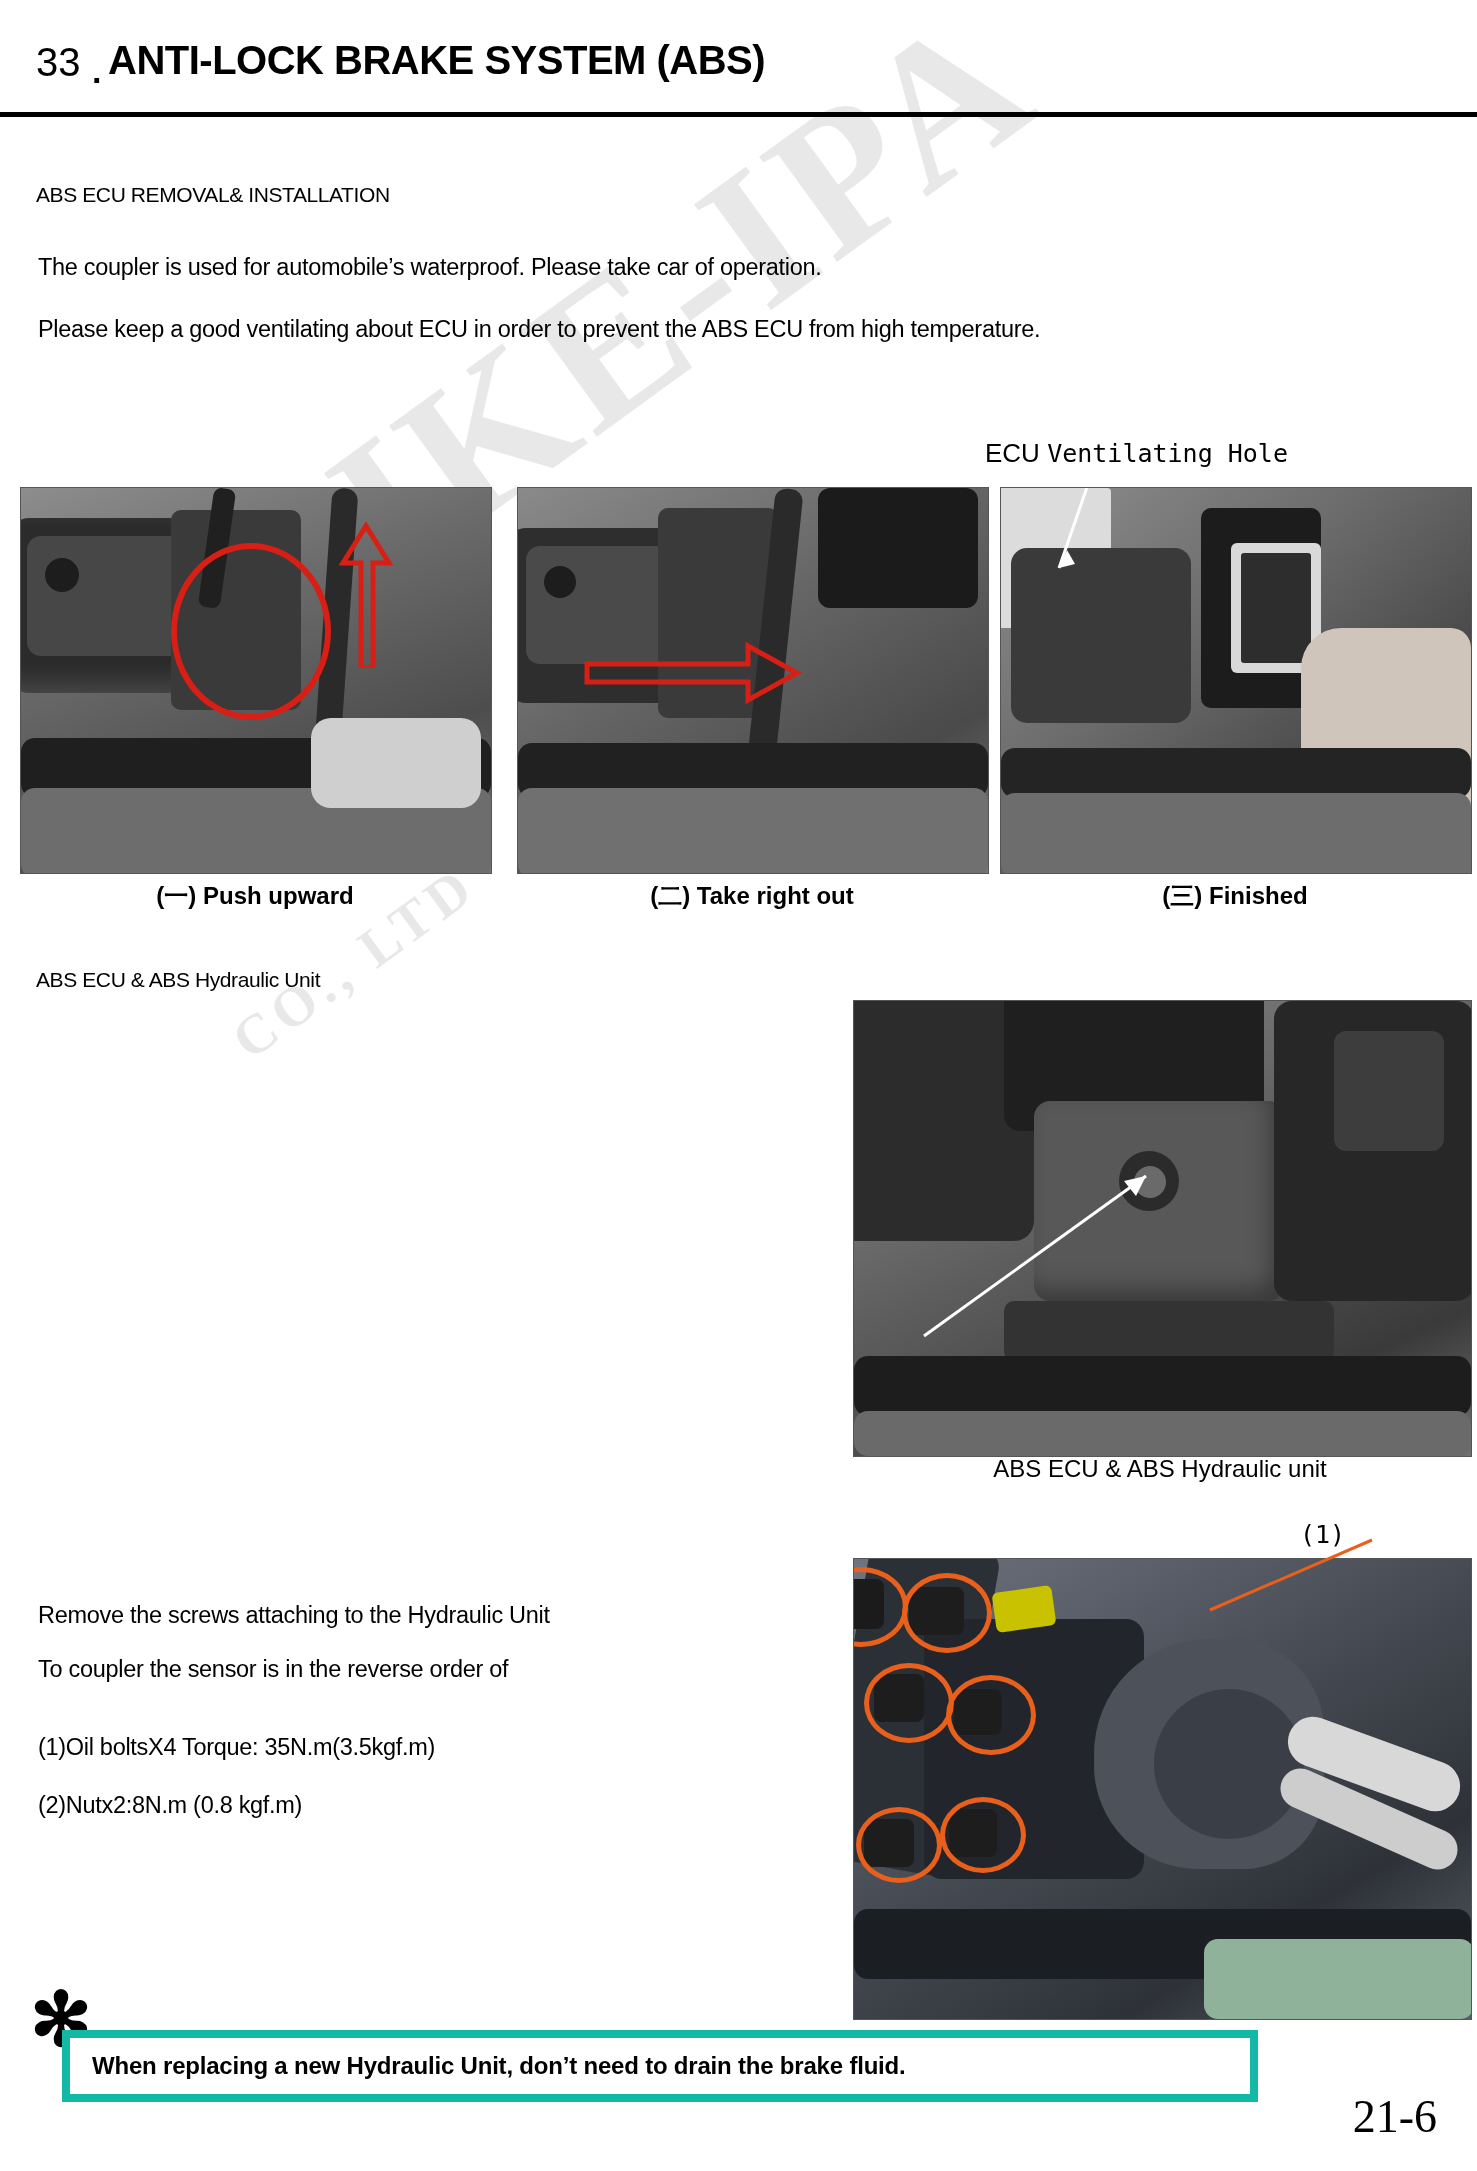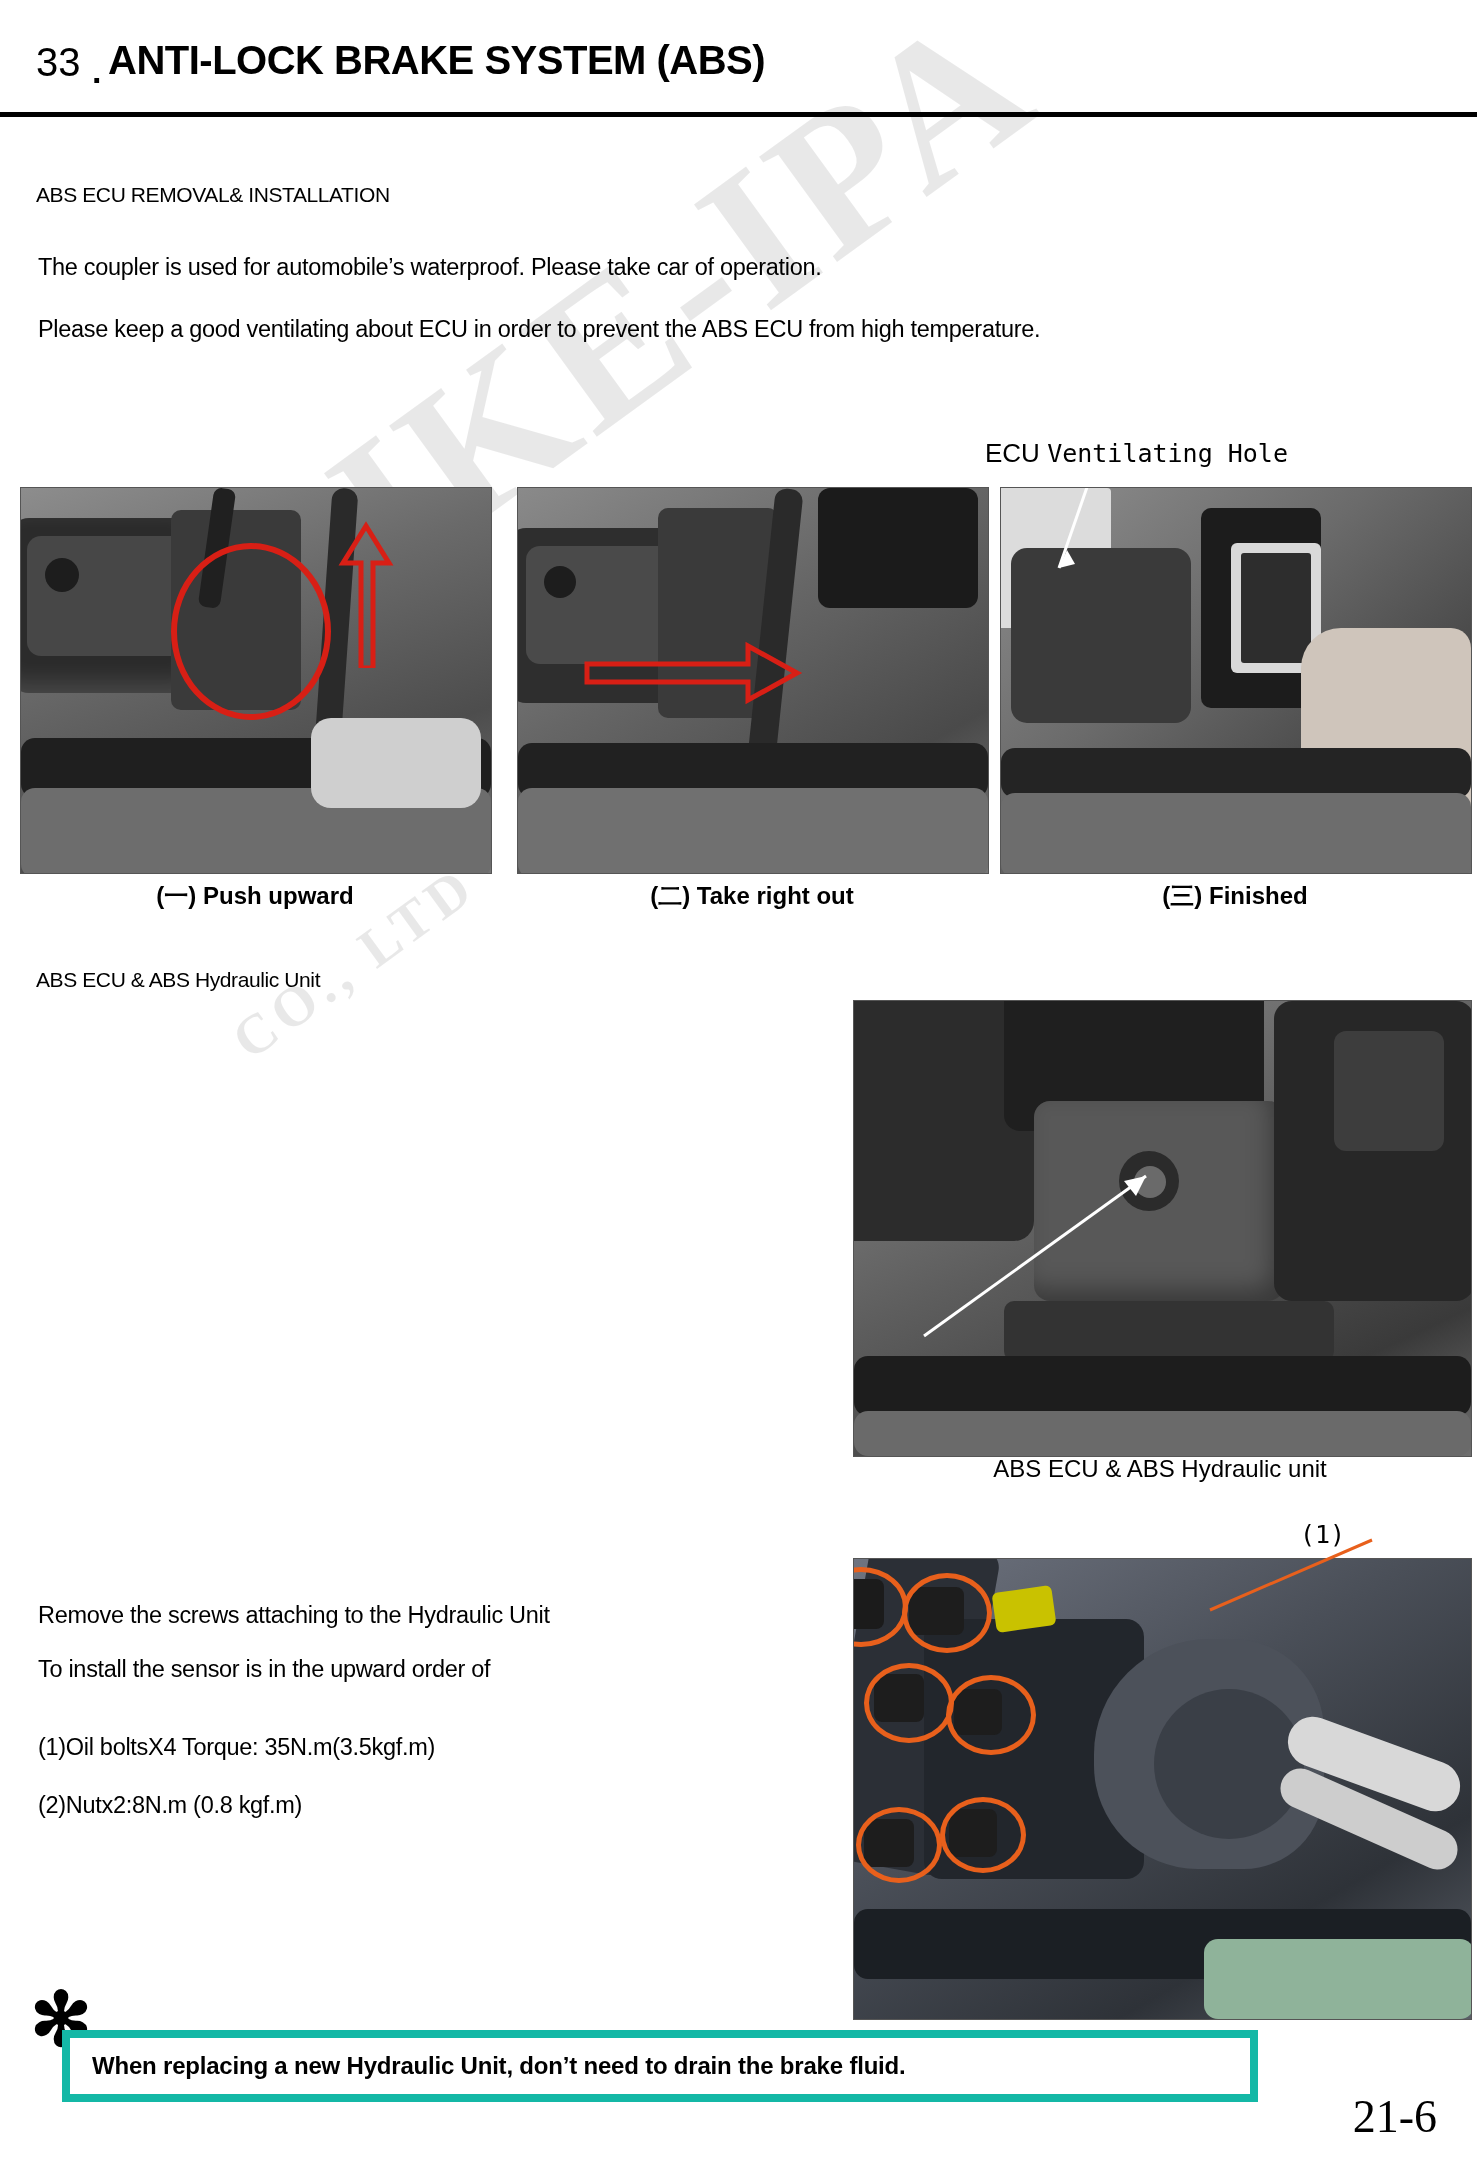--- a/index.html
+++ b/index.html
@@ -235,21 +235,21 @@
     <div class="blob" style="left:420px;top:0px;width:200px;height:300px;background:#272727;border-radius:18px;"></div>
     <div class="blob" style="left:480px;top:30px;width:110px;height:120px;background:#3d3d3d;border-radius:12px;"></div>
     <svg style="position:absolute;left:60px;top:150px;" width="260" height="190">
       <path d="M10 185 L232 25" stroke="#fff" stroke-width="3" fill="none"></path>
       <path d="M232 25 L210 30 L222 45 Z" fill="#fff"></path>
     </svg>
   </div>
   <div class="unit-caption">ABS ECU &amp; ABS Hydraulic unit</div>
 
   <div class="body-text" style="left:38px;top:1598px;width:820px;">Remove the screws attaching to the Hydraulic Unit</div>
-  <div class="body-text" style="left:38px;top:1652px;width:820px;">To install the sensor is in the upward order of</div>
+  <div class="body-text" style="left:38px;top:1652px;width:820px;">To coupler the sensor is in the reverse order of</div>
   <div class="body-text" style="left:38px;top:1730px;width:820px;">(1)Oil boltsX4  Torque: 35N.m(3.5kgf.m)</div>
   <div class="body-text" style="left:38px;top:1788px;width:820px;">(2)Nutx2:8N.m (0.8 kgf.m)</div>
 
   <div class="callout-1">(1)</div>
 
   <div class="photo" style="left:853px;top:1558px;width:617px;height:460px;">
     <div class="noise" style="background:linear-gradient(150deg,#6f7480 0%,#4a4f58 40%,#2e3238 75%,#5b6068 100%);"></div>
     <div class="blob" style="left:-10px;top:-20px;width:130px;height:330px;background:#2b2f36;border-radius:18px;transform:rotate(10deg);"></div>
     <div class="blob" style="left:70px;top:60px;width:220px;height:260px;background:#22262c;border-radius:18px;"></div>
     <div class="blob" style="left:240px;top:80px;width:230px;height:230px;background:#4c515a;border-radius:50% 40% 35% 45%;"></div>

